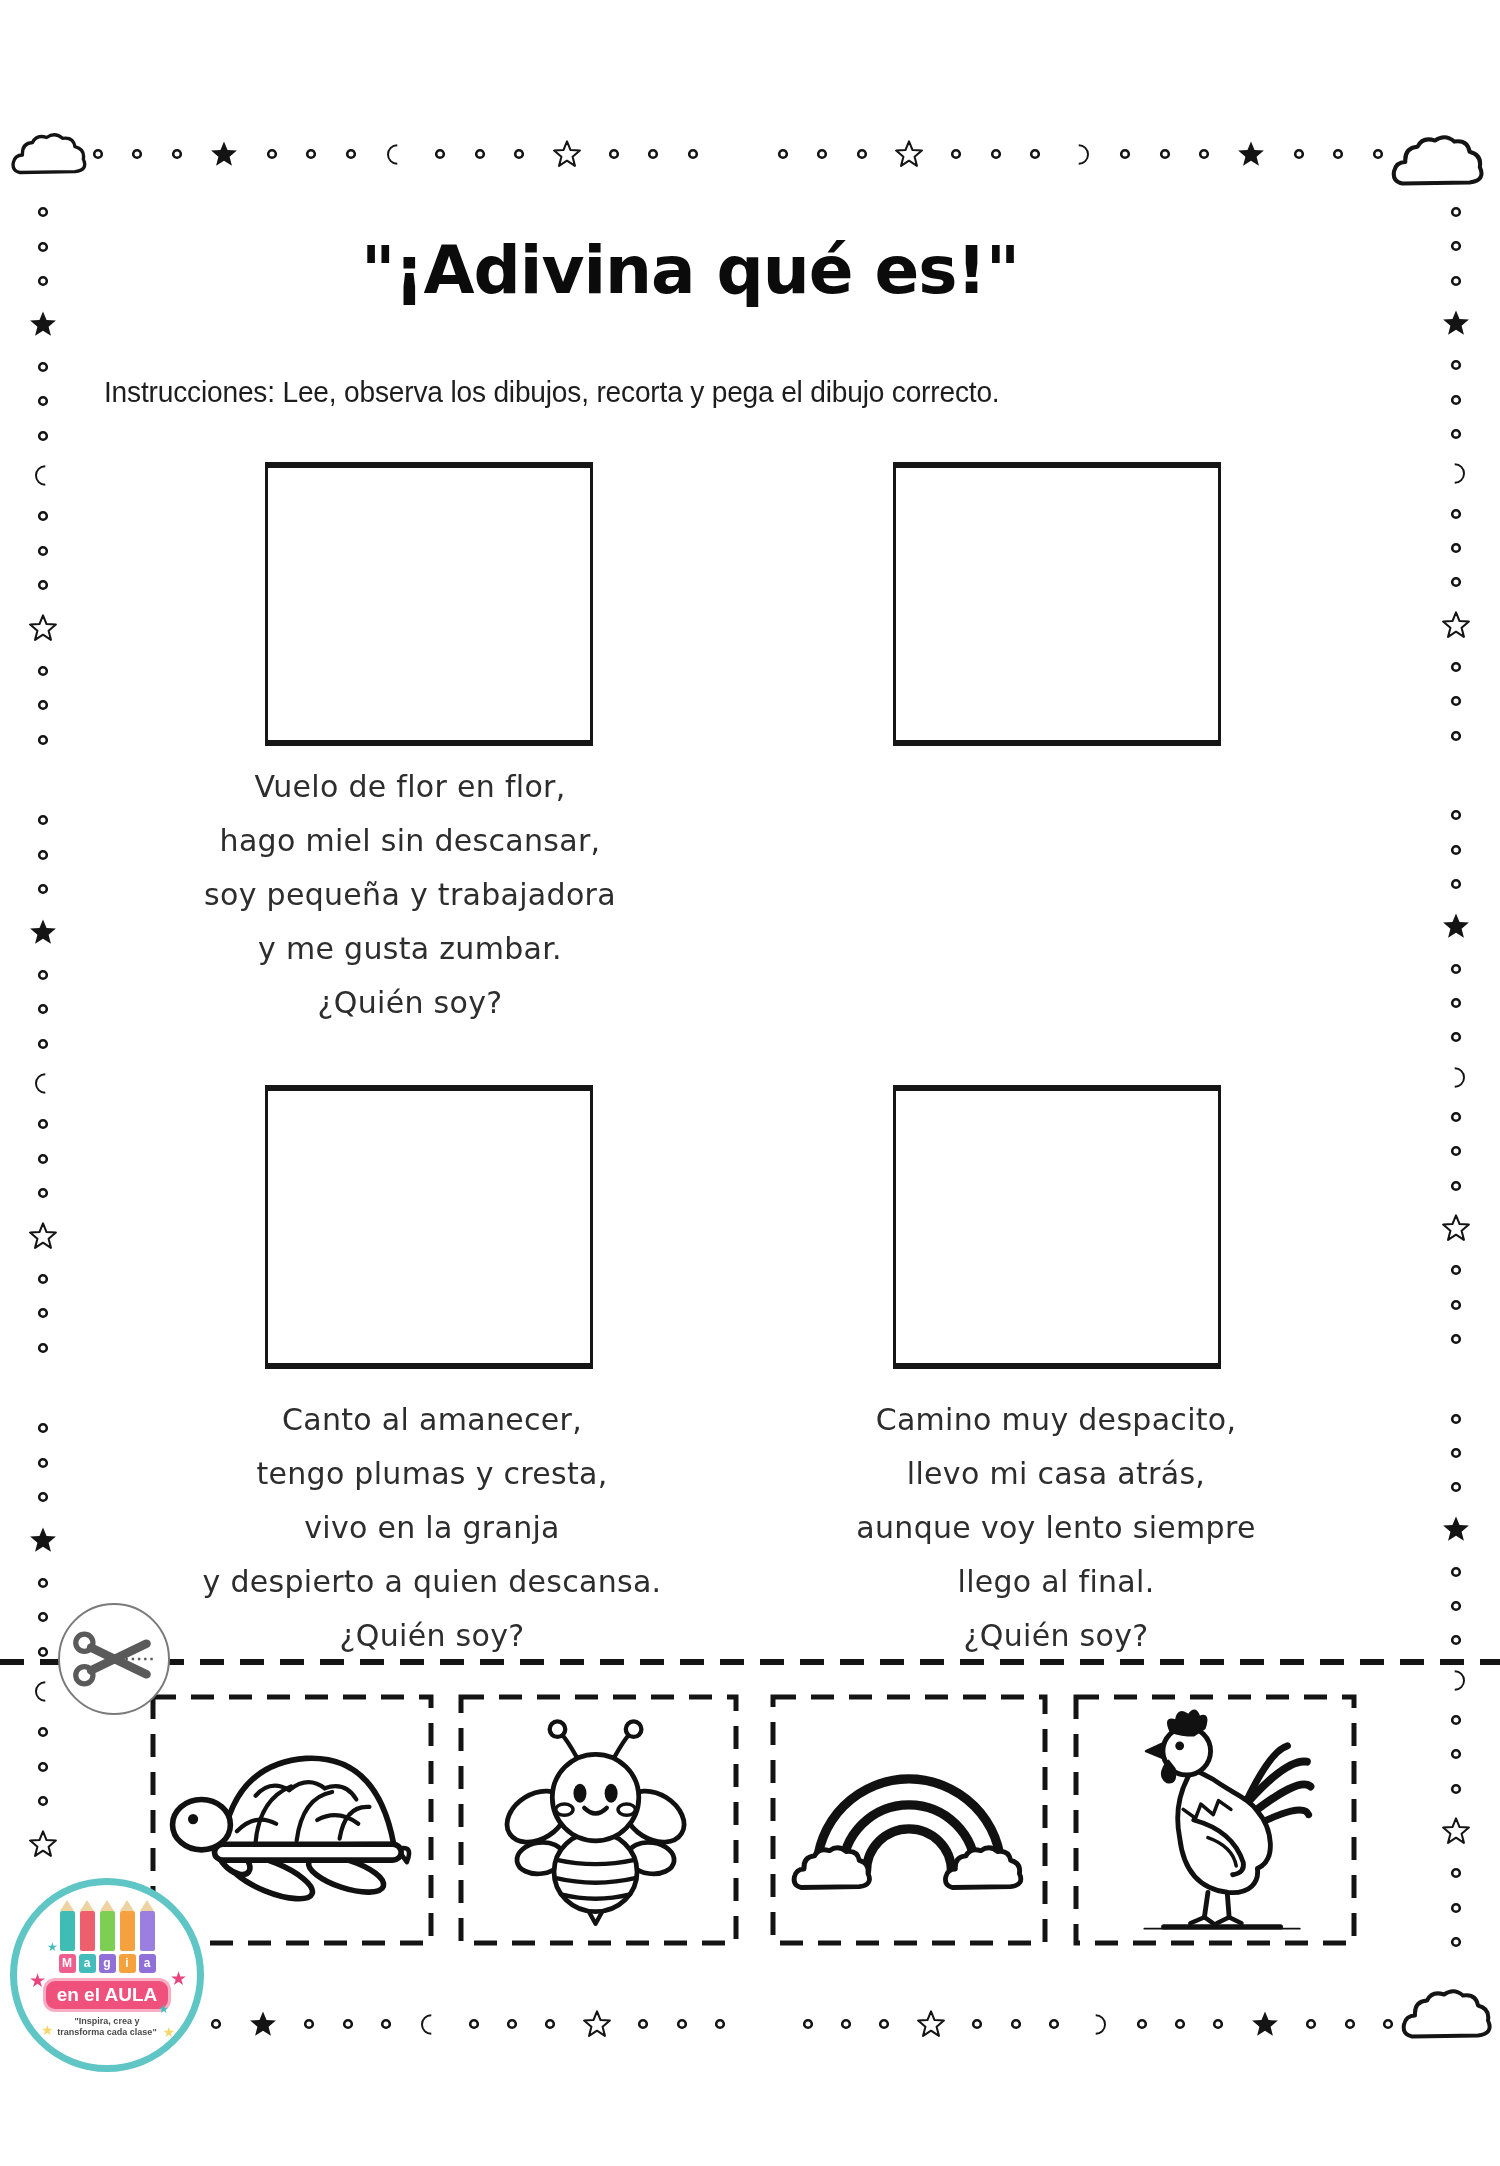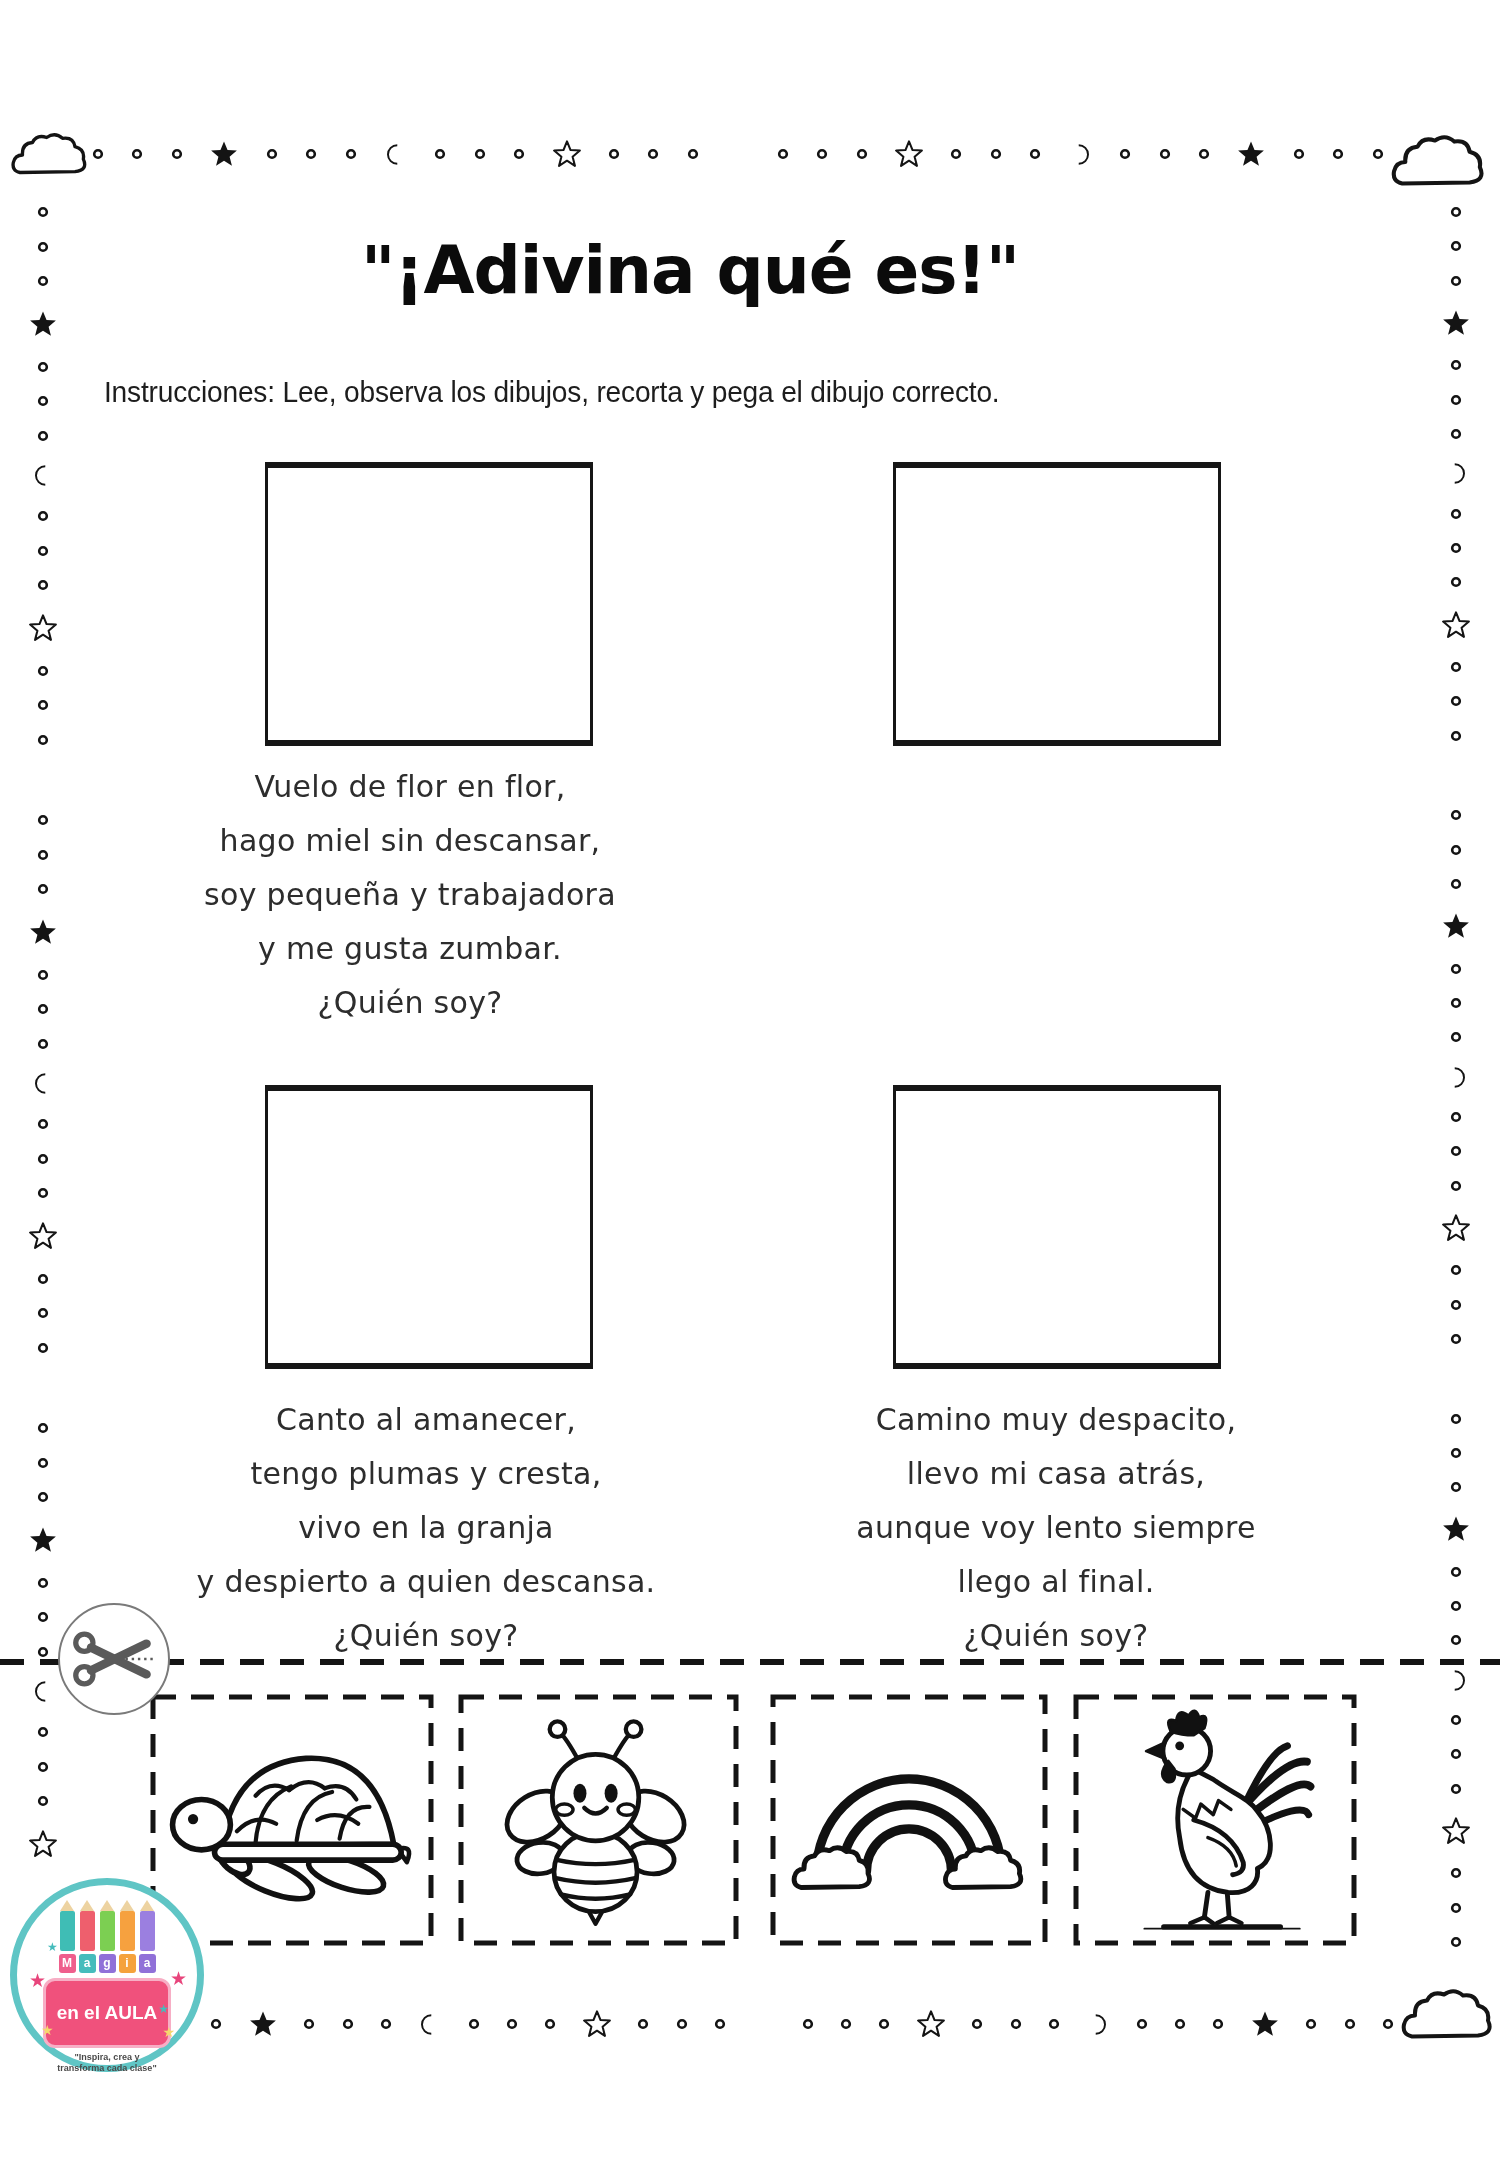--- a/index.html
+++ b/index.html
@@ -27,21 +27,21 @@
   .box{position:absolute;width:322px;height:272px;background:#fff;border:3px solid #161616;
        border-top-width:6px;border-bottom-width:6px;}
   #box1{left:265px;top:462px;} #box2{left:893px;top:462px;}
   #box3{left:265px;top:1085px;} #box4{left:893px;top:1085px;}
 
   
   .riddle{position:absolute;width:600px;text-align:center;white-space:pre-line;
           font-family:"DejaVu Sans",sans-serif;font-size:30px;line-height:54px;
           color:#2d2d2d;letter-spacing:.3px;}
   #riddle1{left:110px;top:760px;} #riddle2{left:756px;top:760px;}
-  #riddle3{left:126px;top:1393px;} #riddle4{left:756px;top:1393px;}
+  #riddle3{left:132px;top:1393px;} #riddle4{left:756px;top:1393px;}
 
   
   .cutline{position:absolute;left:0;top:1659px;width:1500px;height:6px;z-index:1;
            background:repeating-linear-gradient(90deg,#141414 0 24px,transparent 24px 40px);}
   .scissors{position:absolute;left:58px;top:1603px;width:112px;height:112px;border-radius:50%;
             background:#fff;border:2.5px solid #7a7a7a;z-index:3;display:flex;
             align-items:center;justify-content:center;box-sizing:border-box;}
 
   
   .cutout{position:absolute;top:1694px;height:252px;display:flex;align-items:center;
@@ -57,21 +57,21 @@
         display:flex;flex-direction:column;align-items:center;padding-top:15px;}
   .pencils{display:flex;gap:5px;align-items:flex-end;}
   .pencil{display:flex;flex-direction:column;align-items:center;}
   .pencil-tip{width:0;height:0;border-left:7.5px solid transparent;border-right:7.5px solid transparent;
               border-bottom:11px solid #edd3a1;}
   .pencil-body{width:15px;height:40px;border-radius:2px;}
   .word{display:flex;gap:3px;margin-top:3px;}
   .chip{display:inline-block;width:17px;height:19px;border-radius:3px;color:#fff;text-align:center;
         font:bold 12px/19px "Liberation Sans",sans-serif;}
   .pill{margin-top:5px;border:3px solid #f7aec5;border-radius:12px;color:#fff;
-        font-weight:bold;font-size:19px;padding:21px 11px;}
+        font-weight:bold;font-size:19px;padding:3px 11px;}
   .tagline{margin-top:4px;font-weight:bold;font-size:9px;line-height:1.25;color:#4a4a4a;
            text-align:center;white-space:pre-line;width:150px;}
   .logo-star{position:absolute;font-size:19px;line-height:1;}
   .ls1{left:12px;top:86px;} .ls2{right:10px;top:84px;}
   .ls3{left:30px;top:56px;font-size:12px;} .ls4{right:28px;top:118px;font-size:12px;}
   .ls5{left:24px;bottom:28px;font-size:14px;} .ls6{right:22px;bottom:26px;font-size:14px;}
 </style>
 </head>
 <body>
 

